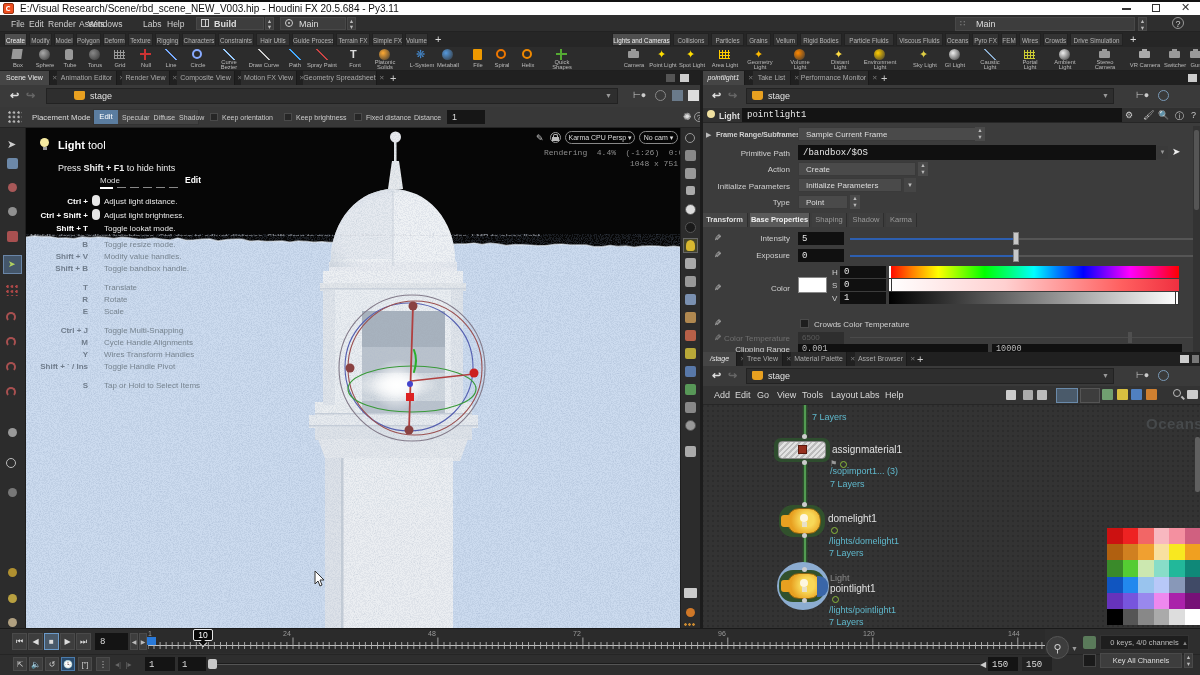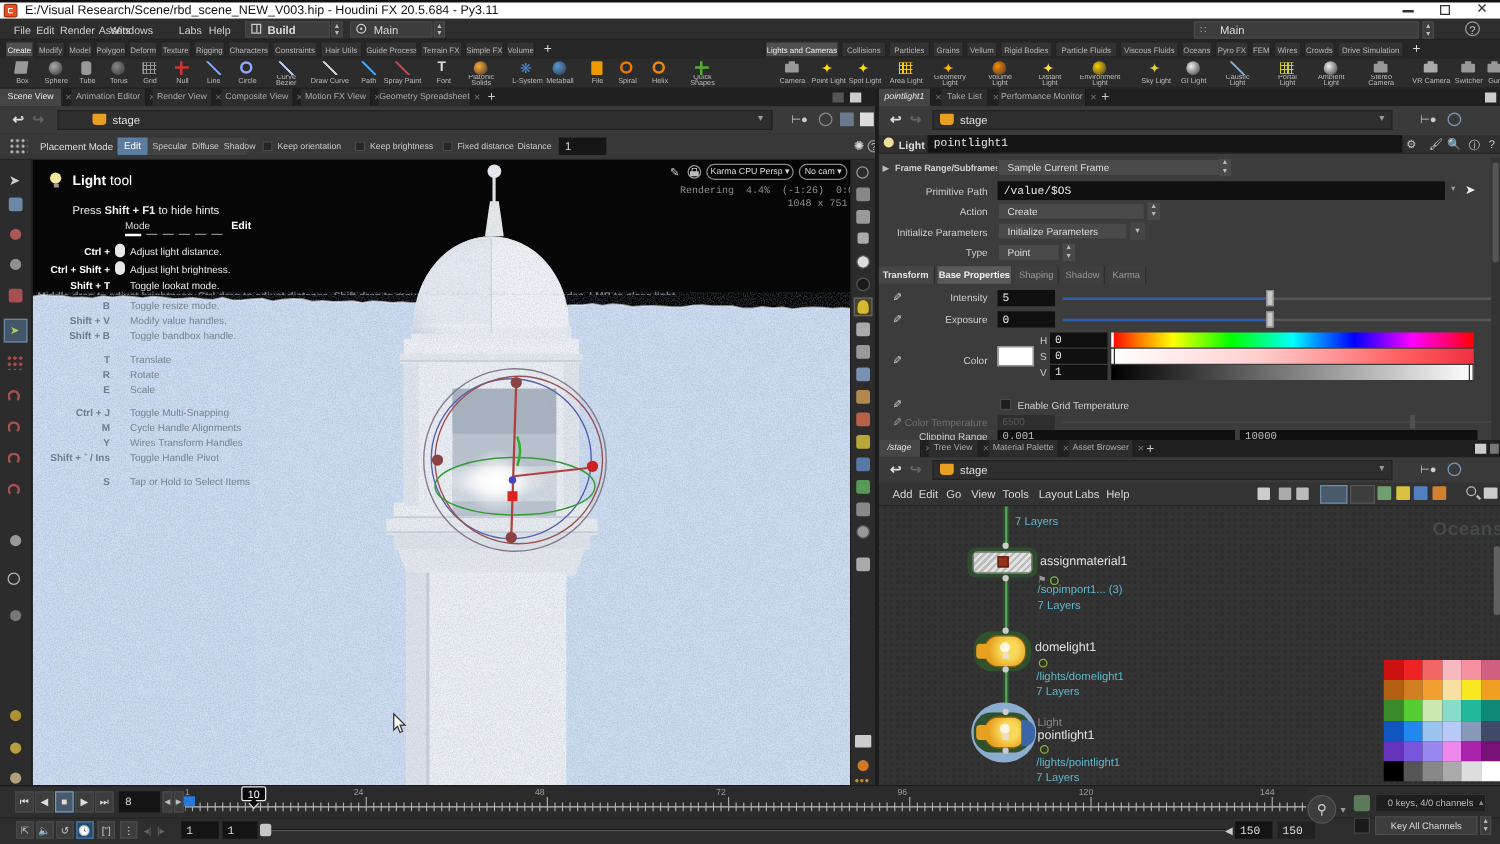--- a/index.html
+++ b/index.html
@@ -432,21 +432,21 @@
 <div class="abs" style="left:1158px;top:110px;color:#ccc;font-size:9px;">🔍</div>
 <div class="abs" style="left:1175px;top:110px;color:#ccc;font-size:9px;">ⓘ</div>
 <div class="abs" style="left:1191px;top:110px;color:#ccc;font-size:9px;">?</div>
 <div class="abs" style="left:706px;top:131px;color:#bbb;font-size:7px;">▶</div>
 <div class="abs" style="left:716px;top:130px;color:#d0d0d0;font-size:7.3px;font-weight:bold;white-space:nowrap;letter-spacing:-0.1px;">Frame Range/Subframes</div>
 <div class="abs" style="left:798px;top:127px;width:185px;height:14px;background:#4a4a4a;border:1px solid #3a3a3a;"></div>
 <div class="abs" style="left:806px;top:130px;color:#ddd;font-size:8px;">Sample Current Frame</div>
 <div class="abs" style="left:975px;top:127px;width:10px;height:14px;background:#4a4a4a;color:#bbb;font-size:5.5px;line-height:6.5px;text-align:center;">▲<br>▼</div>
 <div class="abs" style="left:640px;top:149px;width:150px;text-align:right;color:#cfcfcf;font-size:8px;white-space:nowrap;">Primitive Path</div>
 <div class="abs" style="left:798px;top:145px;width:358px;height:15px;background:#101010;"></div>
-<div class="abs mono" style="left:803px;top:148px;color:#e8e8e8;font-size:9px;">/value/$OS</div>
+<div class="abs mono" style="left:803px;top:148px;color:#e8e8e8;font-size:9px;">/bandbox/$OS</div>
 <div class="abs" style="left:1157px;top:146px;width:11px;height:13px;background:#3a3a3a;color:#999;font-size:6px;line-height:13px;text-align:center;">▼</div>
 <div class="abs" style="left:1172px;top:146px;color:#eee;font-size:10px;">➤</div>
 <div class="abs" style="left:640px;top:165px;width:150px;text-align:right;color:#cfcfcf;font-size:8px;white-space:nowrap;">Action</div>
 <div class="abs" style="left:798px;top:162px;width:118px;height:14px;background:#4a4a4a;border:1px solid #3a3a3a;"></div>
 <div class="abs" style="left:806px;top:165px;color:#ddd;font-size:8px;">Create</div>
 <div class="abs" style="left:918px;top:162px;width:10px;height:14px;background:#4a4a4a;color:#bbb;font-size:5.5px;line-height:6.5px;text-align:center;">▲<br>▼</div>
 <div class="abs" style="left:640px;top:182px;width:150px;text-align:right;color:#cfcfcf;font-size:8px;white-space:nowrap;">Initialize Parameters</div>
 <div class="abs" style="left:798px;top:178px;width:104px;height:14px;background:#4a4a4a;border:1px solid #3a3a3a;"></div>
 <div class="abs" style="left:806px;top:181px;color:#ddd;font-size:8px;">Initialize Parameters</div>
 <div class="abs" style="left:904px;top:178px;width:12px;height:14px;background:#454545;color:#bbb;font-size:6px;line-height:14px;text-align:center;">▼</div>
@@ -486,21 +486,21 @@
 <div class="abs" style="left:889px;top:279px;width:290px;height:12px;background:linear-gradient(90deg,#fff,#ffd0d0 40%,#ff6060 80%,#f03040);"></div>
 <div class="abs" style="left:832px;top:294px;color:#ccc;font-size:8px;">V</div>
 <div class="abs" style="left:840px;top:292px;width:46px;height:12px;background:#101010;"></div>
 <div class="abs mono" style="left:844px;top:293px;color:#e8e8e8;font-size:9px;">1</div>
 <div class="abs" style="left:889px;top:292px;width:290px;height:12px;background:linear-gradient(90deg,#000,#fff);"></div>
 <div class="abs" style="left:889px;top:266px;width:2px;height:12px;background:#fff;"></div>
 <div class="abs" style="left:889px;top:279px;width:2px;height:12px;background:#fff;outline:1px solid #333;"></div>
 <div class="abs" style="left:1176px;top:292px;width:2px;height:12px;background:#fff;outline:1px solid #333;"></div>
 <div class="abs" style="left:714px;top:318px;color:#cccccc;font-size:9px;transform:scaleX(-1);">✎</div>
 <div class="abs" style="left:800px;top:319px;width:9px;height:9px;background:#1e1e1e;border:1px solid #4a4a4a;"></div>
-<div class="abs" style="left:814px;top:320px;color:#d0d0d0;font-size:8px;">Enable Grid Temperature</div>
+<div class="abs" style="left:814px;top:320px;color:#d0d0d0;font-size:8px;">Crowds Color Temperature</div>
 <div class="abs" style="left:714px;top:333px;color:#9a9a9a;font-size:9px;transform:scaleX(-1);">✎</div>
 <div class="abs" style="left:640px;top:334px;width:150px;text-align:right;color:#6f6f6f;font-size:8px;white-space:nowrap;">Color Temperature</div>
 <div class="abs" style="left:798px;top:332px;width:46px;height:12px;background:#2e2e2e;"></div>
 <div class="abs" style="left:802px;top:333px;color:#5a5a5a;font-size:8px;">6500</div>
 <div class="abs" style="left:850px;top:337px;width:345px;height:1px;background:#4a4a4a;"></div>
 <div class="abs" style="left:1128px;top:332px;width:4px;height:11px;background:#4f4f4f;"></div>
 <div class="abs" style="left:640px;top:345px;width:150px;text-align:right;color:#cfcfcf;font-size:8px;white-space:nowrap;">Clipping Range</div>
 <div class="abs" style="left:798px;top:344px;width:190px;height:8px;background:#101010;"></div>
 <div class="abs mono" style="left:802px;top:344px;color:#bbb;font-size:8.5px;height:8px;overflow:hidden;">0.001</div>
 <div class="abs" style="left:992px;top:344px;width:190px;height:8px;background:#101010;"></div>

